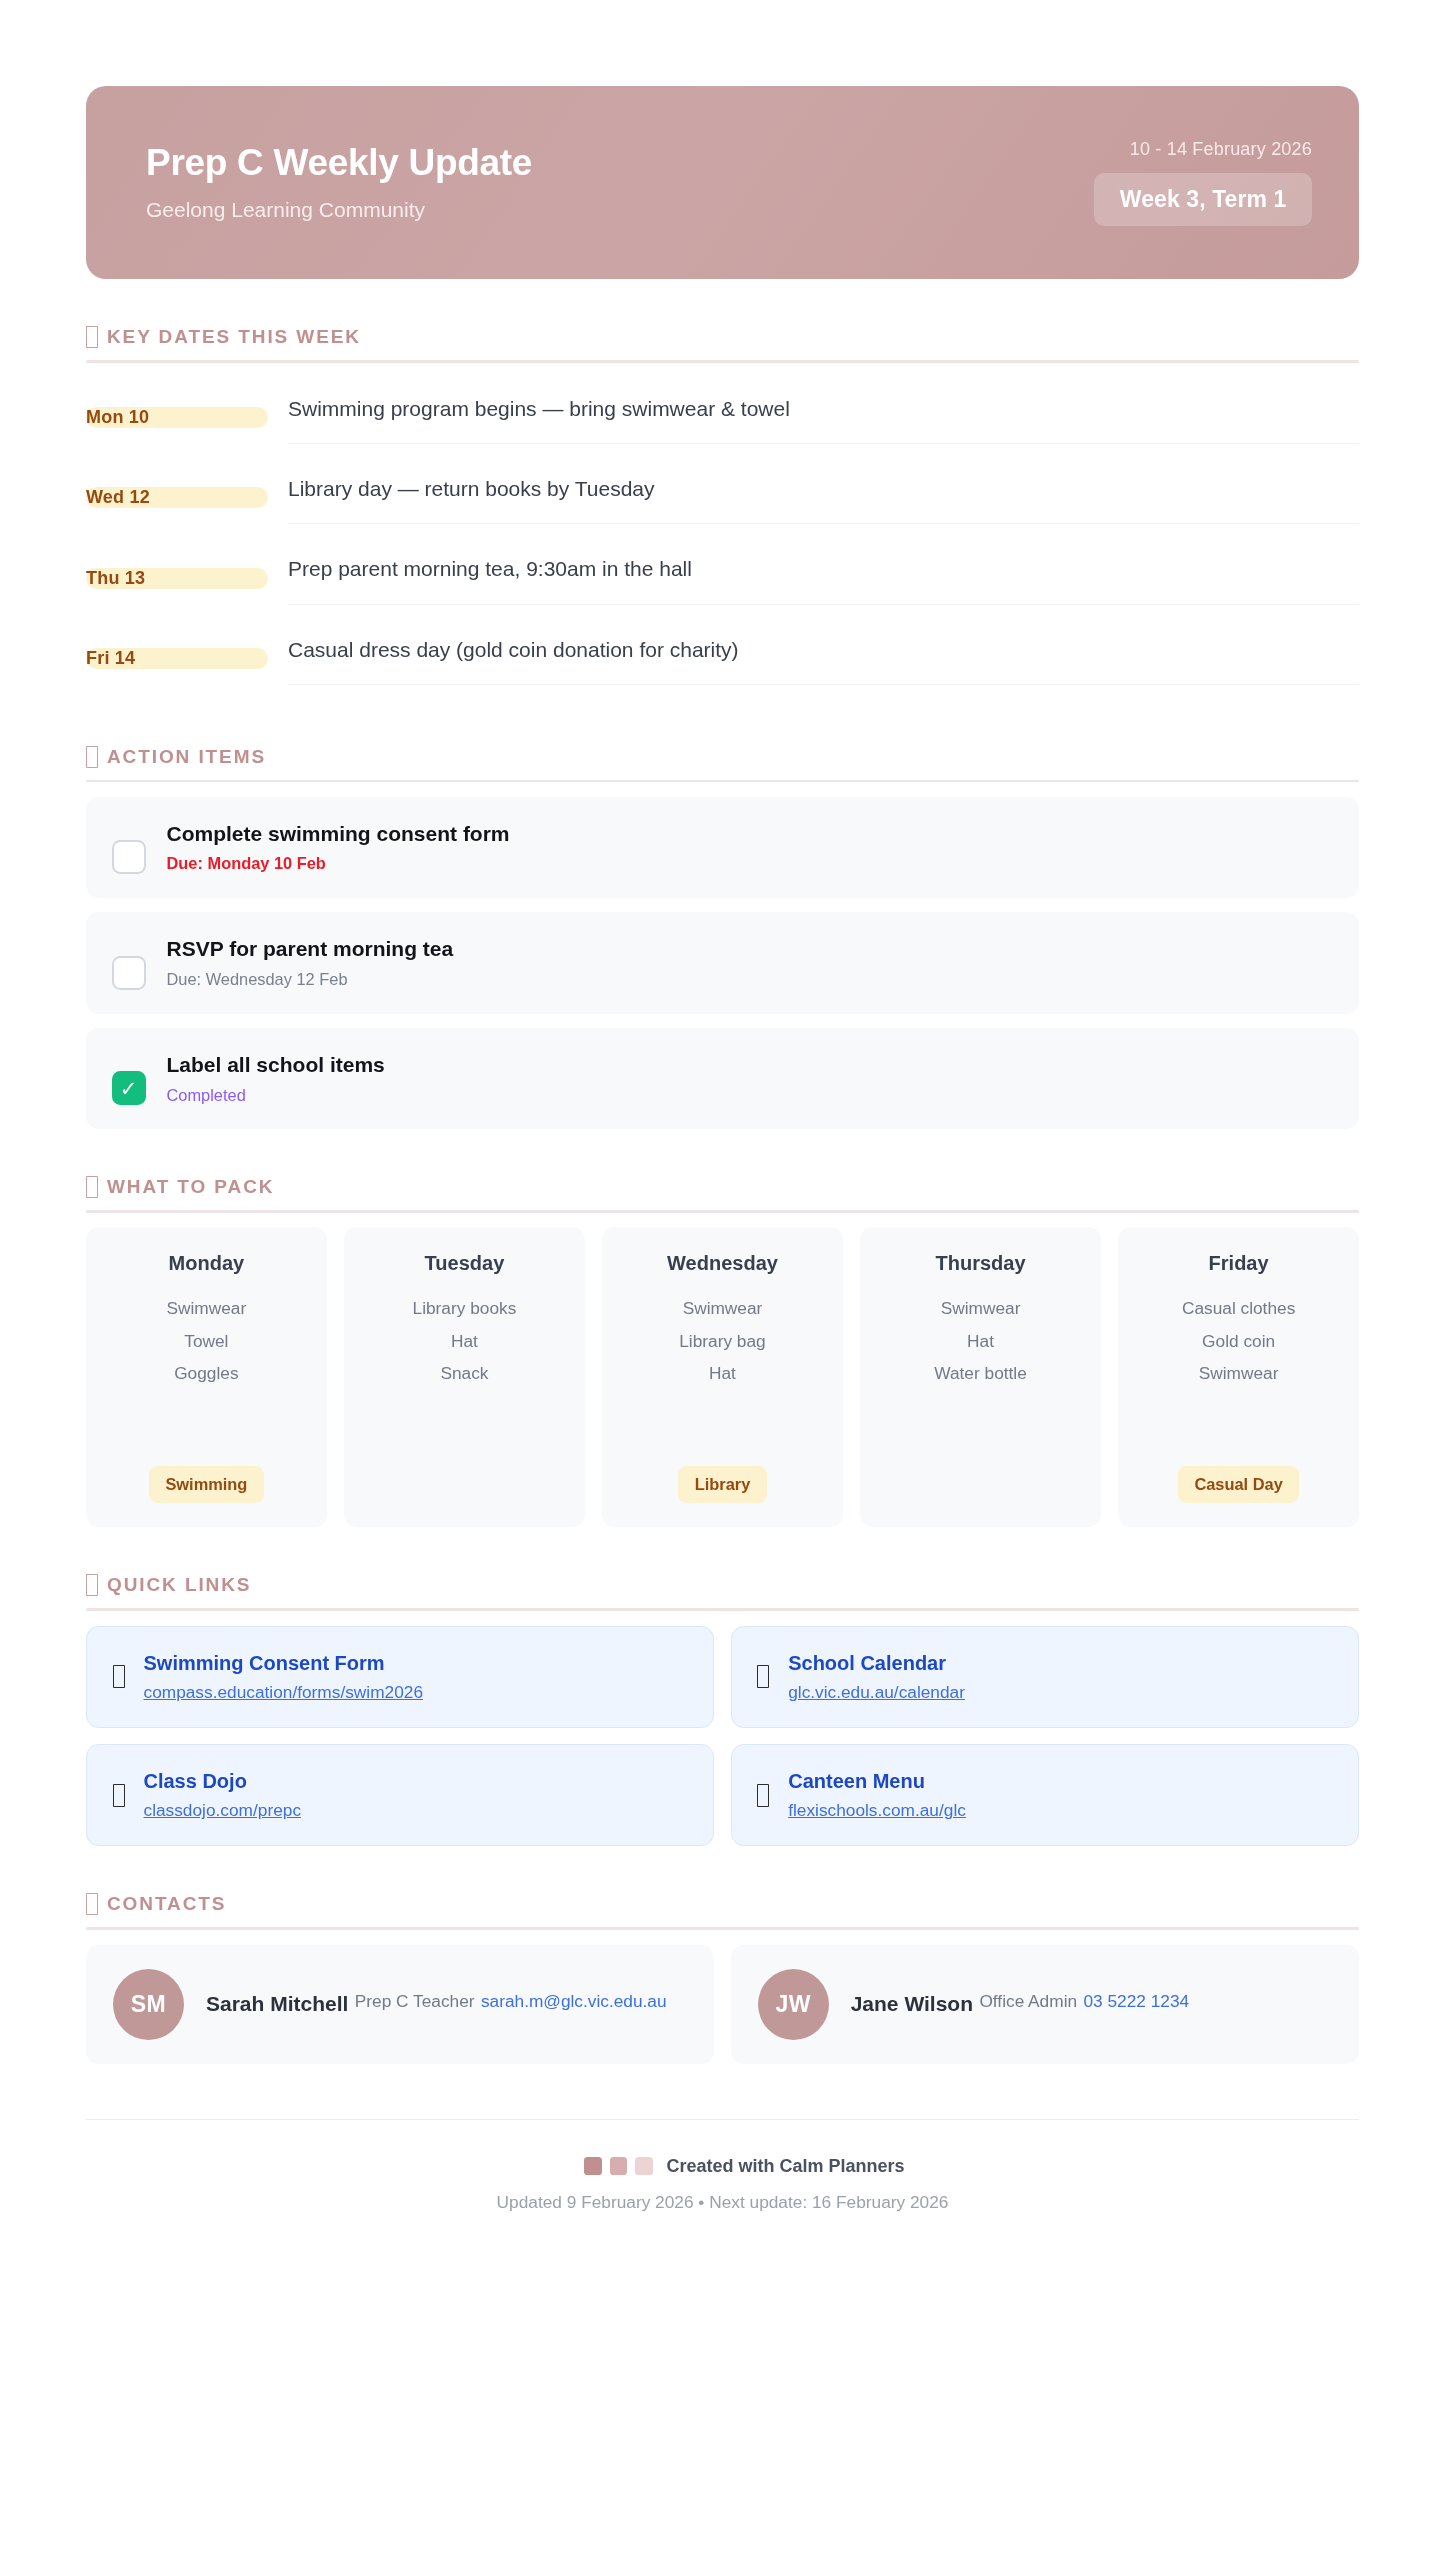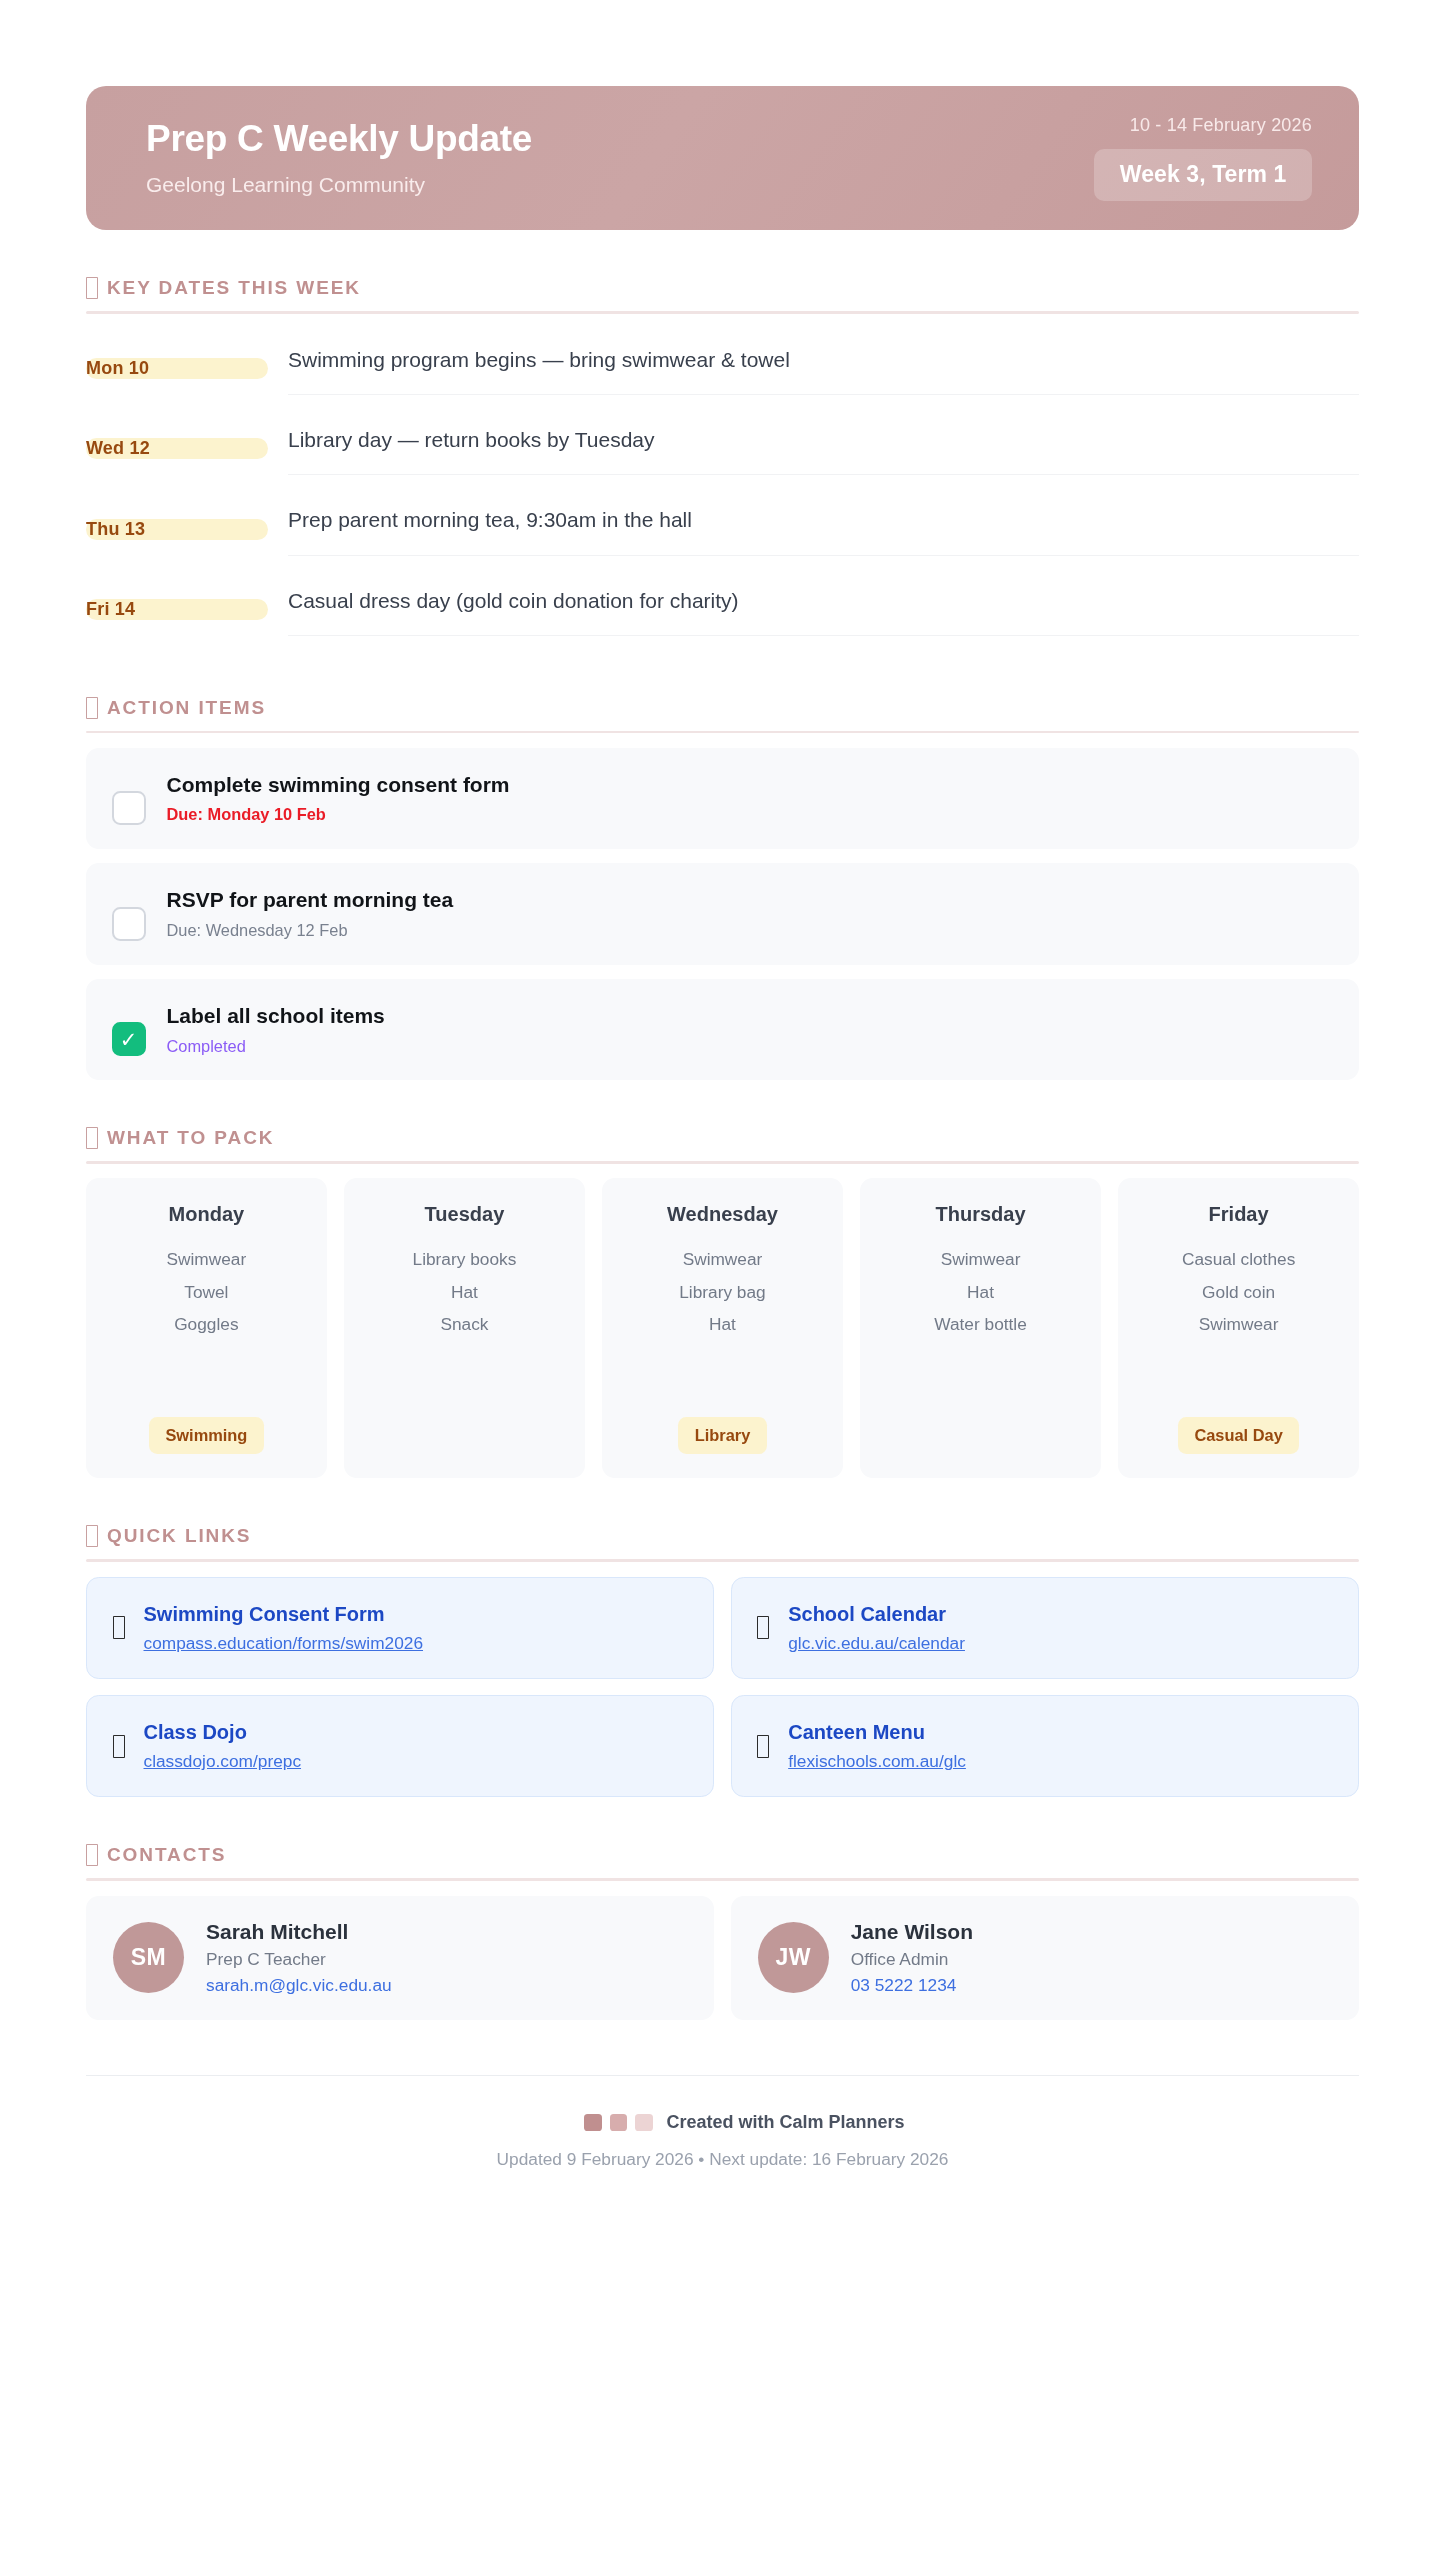--- a/index.html
+++ b/index.html
@@ -21,21 +21,21 @@
     width: 1445px;
     min-height: 2576px;
     background: #ffffff;
     padding: 0 86px;
     position: relative;
   }
 
   
   .hero {
     margin-top: 86px;
-    height: 144px;
+    height: 193px;
     border-radius: 20px;
     background: linear-gradient(125deg, #c7a0a0 0%, #cba5a5 45%, #c59b9b 100%);
     display: flex;
     align-items: center;
     justify-content: space-between;
     padding: 0 47px 0 60px;
     color: #ffffff;
     overflow: hidden;
   }
   .hero-left { display: flex; flex-direction: column; gap: 12.7px; }
@@ -284,21 +284,21 @@
     border-radius: 50%;
     background: #c09898;
     color: #ffffff;
     font-size: 23px;
     font-weight: bold;
     display: flex;
     align-items: center;
     justify-content: center;
     letter-spacing: 0.5px;
   }
-  .contact-text { display: flex; flex-direction: column; gap: 6.4px; }
+  .contact-text { display: flex; flex-direction: row; gap: 6.4px; }
   .contact-name {
     font-size: 21px;
     font-weight: bold;
     color: #2b323d;
     line-height: 1.15;
   }
   .contact-role { font-size: 17.3px; color: #727a88; line-height: 1.15; }
   .contact-link { font-size: 17.3px; color: #3d6fe0; line-height: 1.15; }
 
   

